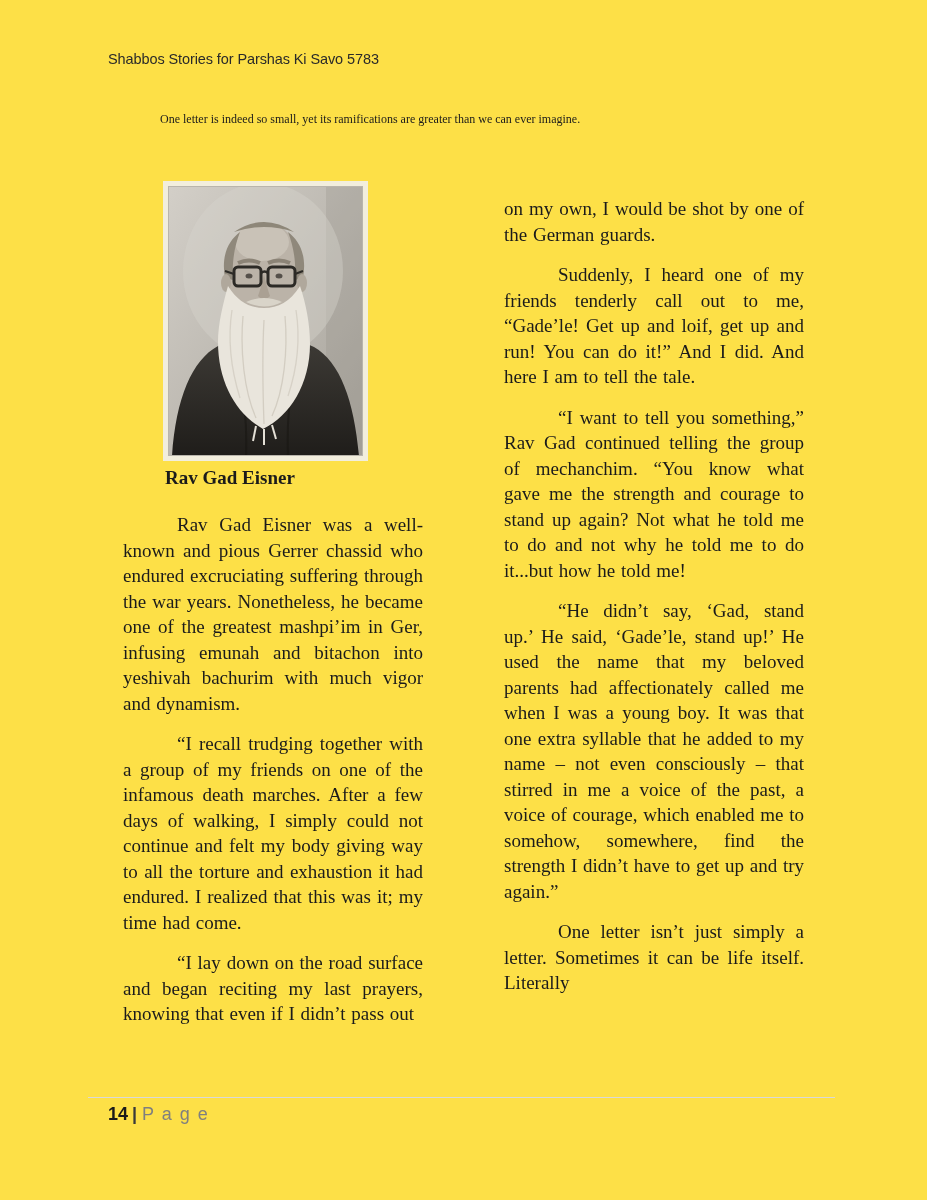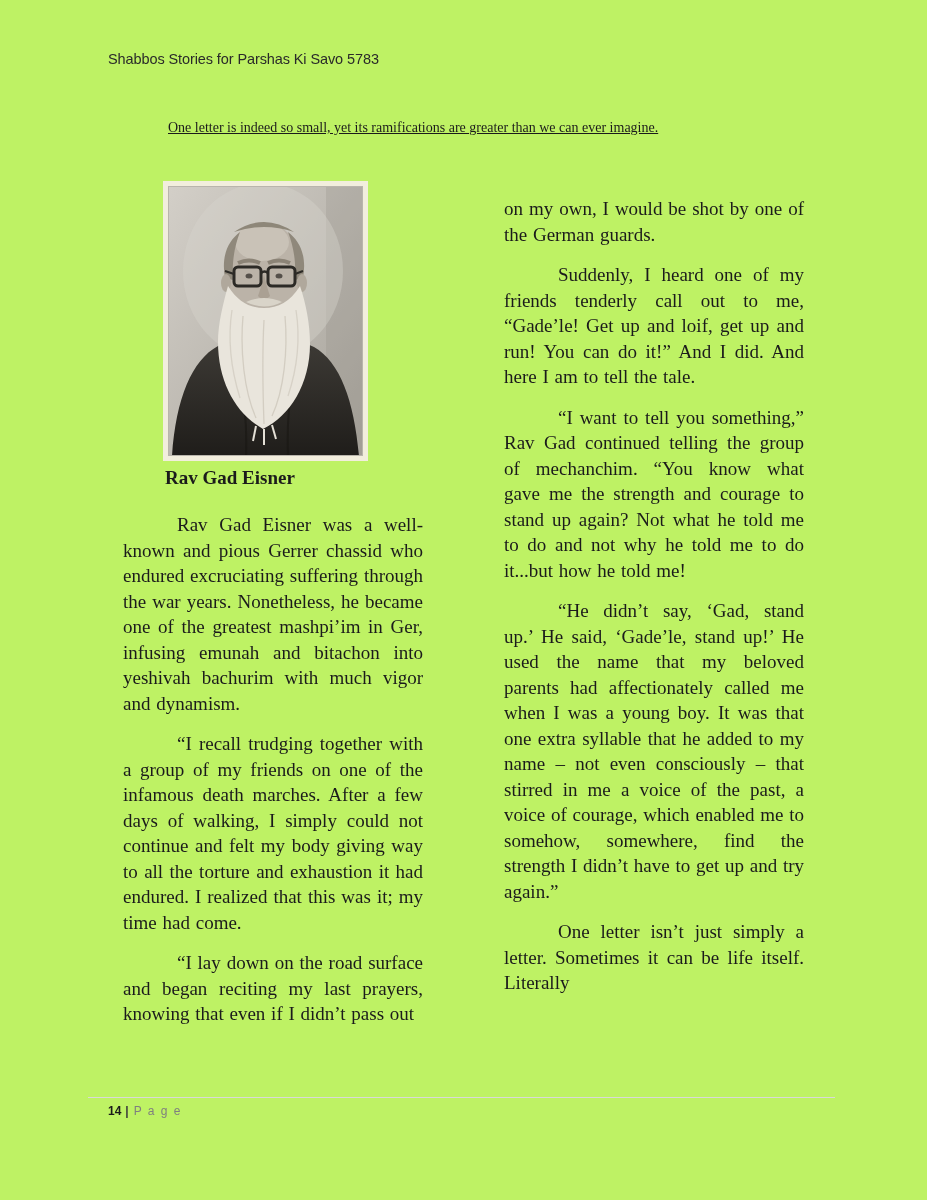--- a/index.html
+++ b/index.html
@@ -1,28 +1,28 @@
 <!DOCTYPE html>
 <html><head>
 <meta charset="utf-8">
 <style>
   html,body { margin:0; padding:0; background:#ffffff; }
   .page {
-    position:relative; width:927px; height:1200px; background:#bef264;
+    position:relative; width:927px; height:1200px; background:#fde047;
     font-family:"Liberation Serif","DejaVu Serif",serif; color:#1b1b1b;
     overflow:hidden;
   }
   .doc-header {
     position:absolute; left:108px; top:51px;
     font-family:"Liberation Sans","DejaVu Sans",sans-serif;
     font-size:14.5px; color:#2a2a2a; letter-spacing:-0.1px;
   }
   .intro {
-    position:absolute; left:108px; top:106px; width:711px; margin:8px;
-    font-size:14px; line-height:27px; text-align:justify; text-indent:52px;text-decoration:underline;
+    position:absolute; left:108px; top:106px; width:711px; margin:0;
+    font-size:12px; line-height:27px; text-align:justify; text-indent:52px;
   }
   .columns {
     position:absolute; left:108px; top:181px; width:711px;
     display:flex; justify-content:space-between;
   }
   .col { width:330px; font-size:19px; line-height:25.5px; text-align:justify; word-spacing:1px; }
   .col p { margin:15px; text-indent:54px; }
   .col p.no-indent { text-indent:0; }
   figure.photo-figure { margin:0 12px 23px 55px; width:205px; }
   .photo-frame {
@@ -33,21 +33,21 @@
     font-weight:bold; font-size:19px; line-height:23px;
     margin:5px 0 0 2px; text-align:left; word-spacing:0;
   }
   .attribution { font-style:italic; margin-top:26px !important; text-indent:0 !important; }
   .footer-rule {
     position:absolute; left:88px; width:747px; top:1097px;
     border-top:1px solid #d9d9d9; height:0;
   }
   .doc-footer {
     position:absolute; left:108px; top:1104px;
-    font-family:"Liberation Sans","DejaVu Sans",sans-serif; font-size:12px; color:#1a1a1a;text-align:center;
+    font-family:"Liberation Sans","DejaVu Sans",sans-serif; font-size:18px; color:#1a1a1a;text-align:center;
   }
   .doc-footer .page-num { font-weight:bold; color:#1a1a1a; }
   .doc-footer .sep { font-weight:bold; color:#3a3a3a; margin:0 5px 0 4px; }
   .doc-footer .page-label { color:#7f7f7f; letter-spacing:1.5px; }
 </style>
 </head>
 <body>
 
 <div class="page">
 

